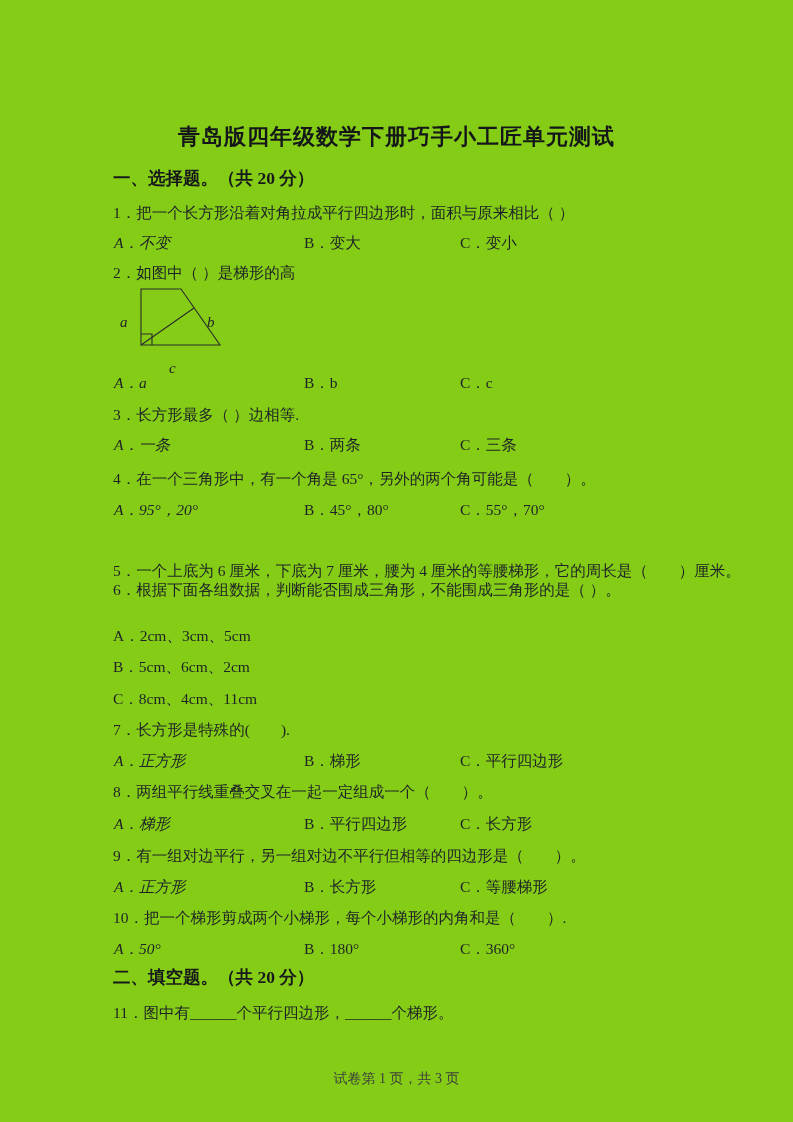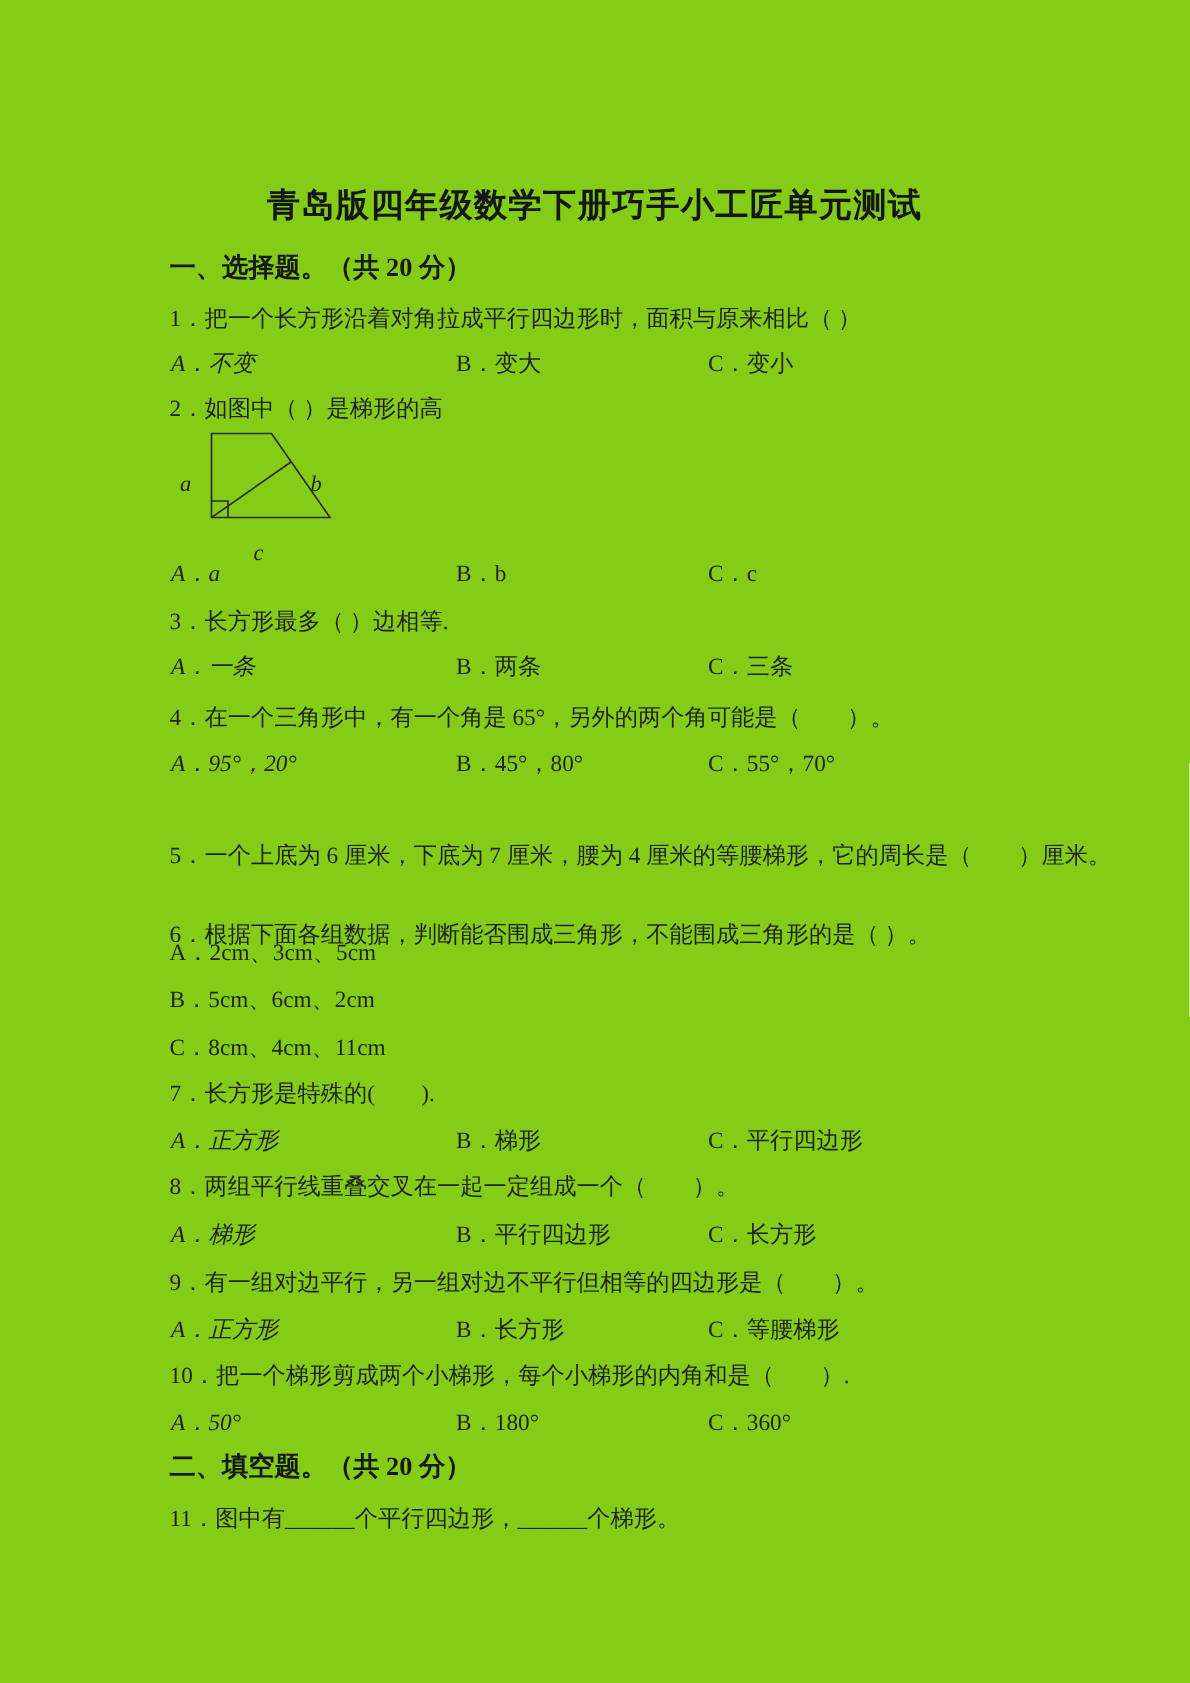--- a/index.html
+++ b/index.html
@@ -26,21 +26,21 @@
   .t {
     position:absolute; left:113px;
     font-size:15.5px; line-height:20px; white-space:pre;
   }
   .optrow { position:absolute; left:0; top:0; width:100%; height:20px; }
   .opt {
     position:absolute; font-size:15.5px; line-height:20px; white-space:pre;
   }
   .col-a { left:114px;font-style:italic; }
   .col-b { left:304px; }
-  .col-c { left:472px;font-family:Liberation Serif, serif; }
+  .col-c { left:460px;font-family:Liberation Serif, serif; }
   .fig { position:absolute; left:114px; top:279px; }
   .fig .stroke { fill:none; stroke:#2b2b2b; stroke-width:1.1; }
   .fig text {
     font-family:"Liberation Serif","DejaVu Serif",serif;
     font-style:italic; font-size:15px; fill:#222;
   }
   .footer {
     position:absolute; top:1070px; left:0; width:100%;
     text-align:center; font-size:14px; color:#3d3d3d;
     white-space:pre;
@@ -86,21 +86,21 @@
 
   <div class="t" style="top:469px">4．在一个三角形中，有一个角是 65°，另外的两个角可能是（　　）。</div>
   <div class="optrow" style="top:500px">
     <span class="opt col-a">A．95°，20°</span>
     <span class="opt col-b">B．45°，80°</span>
     <span class="opt col-c">C．55°，70°</span>
   </div>
 
   <div class="t" style="top:561px">5．一个上底为 6 厘米，下底为 7 厘米，腰为 4 厘米的等腰梯形，它的周长是（　　）厘米。</div>
 
-  <div class="t" style="top:614px">6．根据下面各组数据，判断能否围成三角形，不能围成三角形的是（ ）。</div>
+  <div class="t" style="top:580px">6．根据下面各组数据，判断能否围成三角形，不能围成三角形的是（ ）。</div>
   <div class="t" style="top:626px">A．2cm、3cm、5cm</div>
   <div class="t" style="top:657px">B．5cm、6cm、2cm</div>
   <div class="t" style="top:689px">C．8cm、4cm、11cm</div>
 
   <div class="t" style="top:720px">7．长方形是特殊的(　　).</div>
   <div class="optrow" style="top:751px">
     <span class="opt col-a">A．正方形</span>
     <span class="opt col-b">B．梯形</span>
     <span class="opt col-c">C．平行四边形</span>
   </div>
@@ -123,14 +123,15 @@
   <div class="optrow" style="top:939px">
     <span class="opt col-a">A．50°</span>
     <span class="opt col-b">B．180°</span>
     <span class="opt col-c">C．360°</span>
   </div>
 
   <div class="heading" style="top:965px">二、填空题。（共 20 分）</div>
 
   <div class="t" style="top:1003px">11．图中有______个平行四边形，______个梯形。</div>
 
+  <div class="footer">试卷第 1 页，共 3 页</div>
 
 </div>
 
 </body></html>

